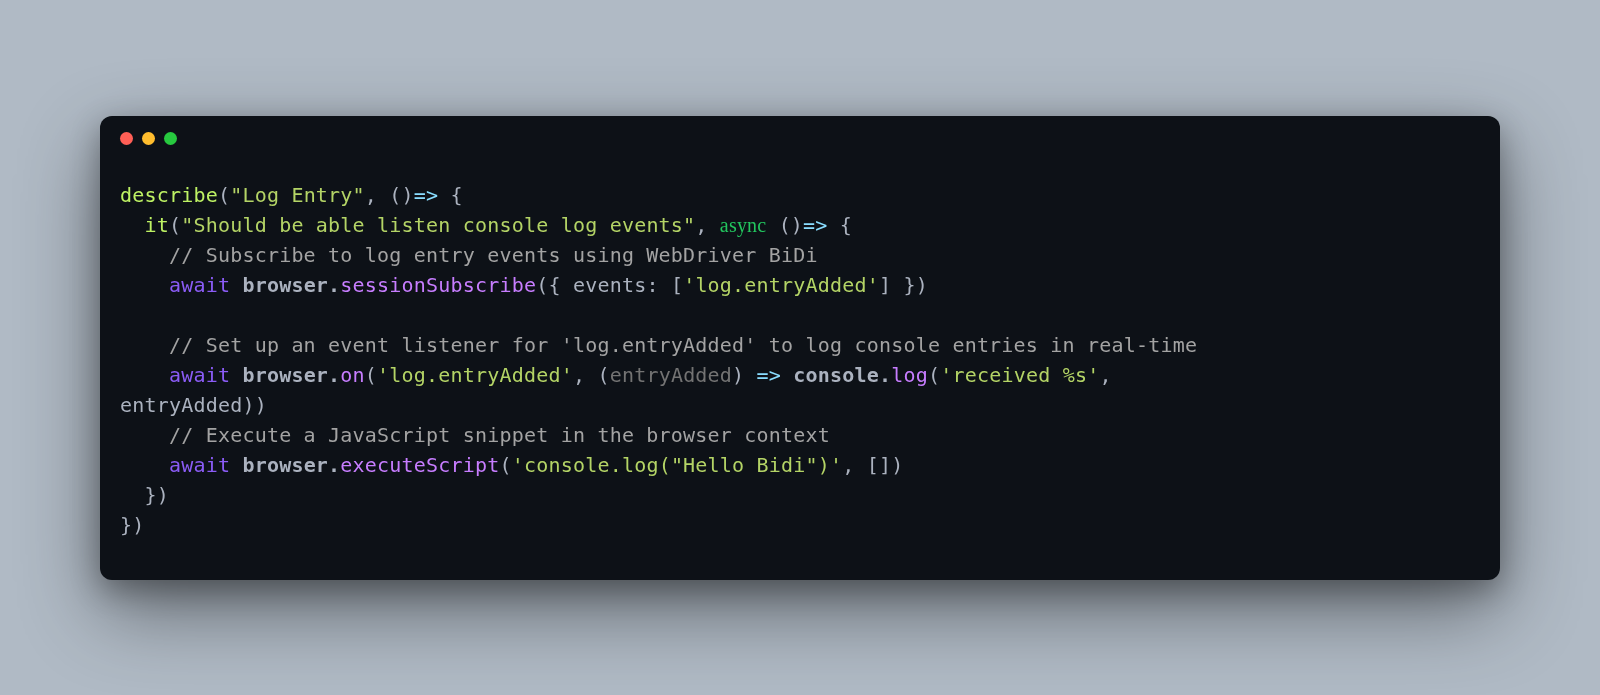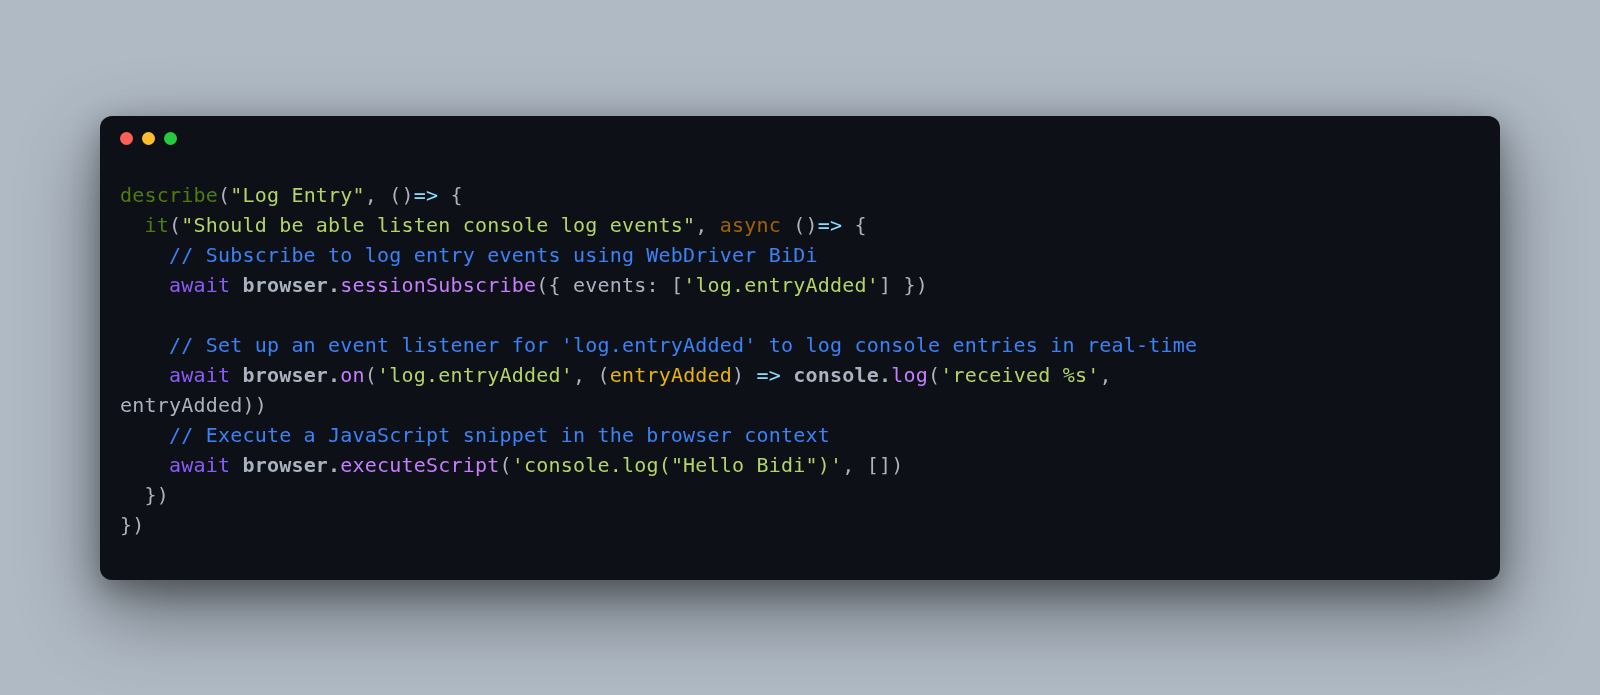--- a/index.html
+++ b/index.html
@@ -36,30 +36,30 @@
     .tl-green { background: #27c93f; }
     .code {
       padding: 18px 20px 40px 20px;
       font-size: 20px;
       line-height: 1.5;
       white-space: pre-wrap;
       word-wrap: break-word;
       color: #abb2bf;
       letter-spacing: 0.2px;
     }
-    .tok-fn { color: #4d7c0f; text-align: right; }
+    .tok-fn { color: #bef264; text-align: right; }
     .tok-str { color: #b4d466; }
     .tok-punc { color: #abb2bf; }
     .tok-arrow { color: #89ddff; }
-    .tok-comment { color: #3b82f6; }
+    .tok-comment { color: #a3a3a3; }
     .tok-obj { color: #abb2bf; font-weight: bold; }
     .tok-method { color: #c77dff; }
     .tok-prop { color: #abb2bf; margin-top: 16px; }
-    .tok-param { color: #eab308; }
-    .tok-async { color: #a16207; }
+    .tok-param { color: #737373; }
+    .tok-async { color: #22c55e; font-family: Liberation Serif, serif; }
     .tok-await { color: #8b5cf6; }
     .line { display: block; }
   </style>
 </head>
 <body>
 
 <div class="window">
   <div class="titlebar">
     <div class="traffic-light tl-red"></div>
     <div class="traffic-light tl-yellow"></div>

